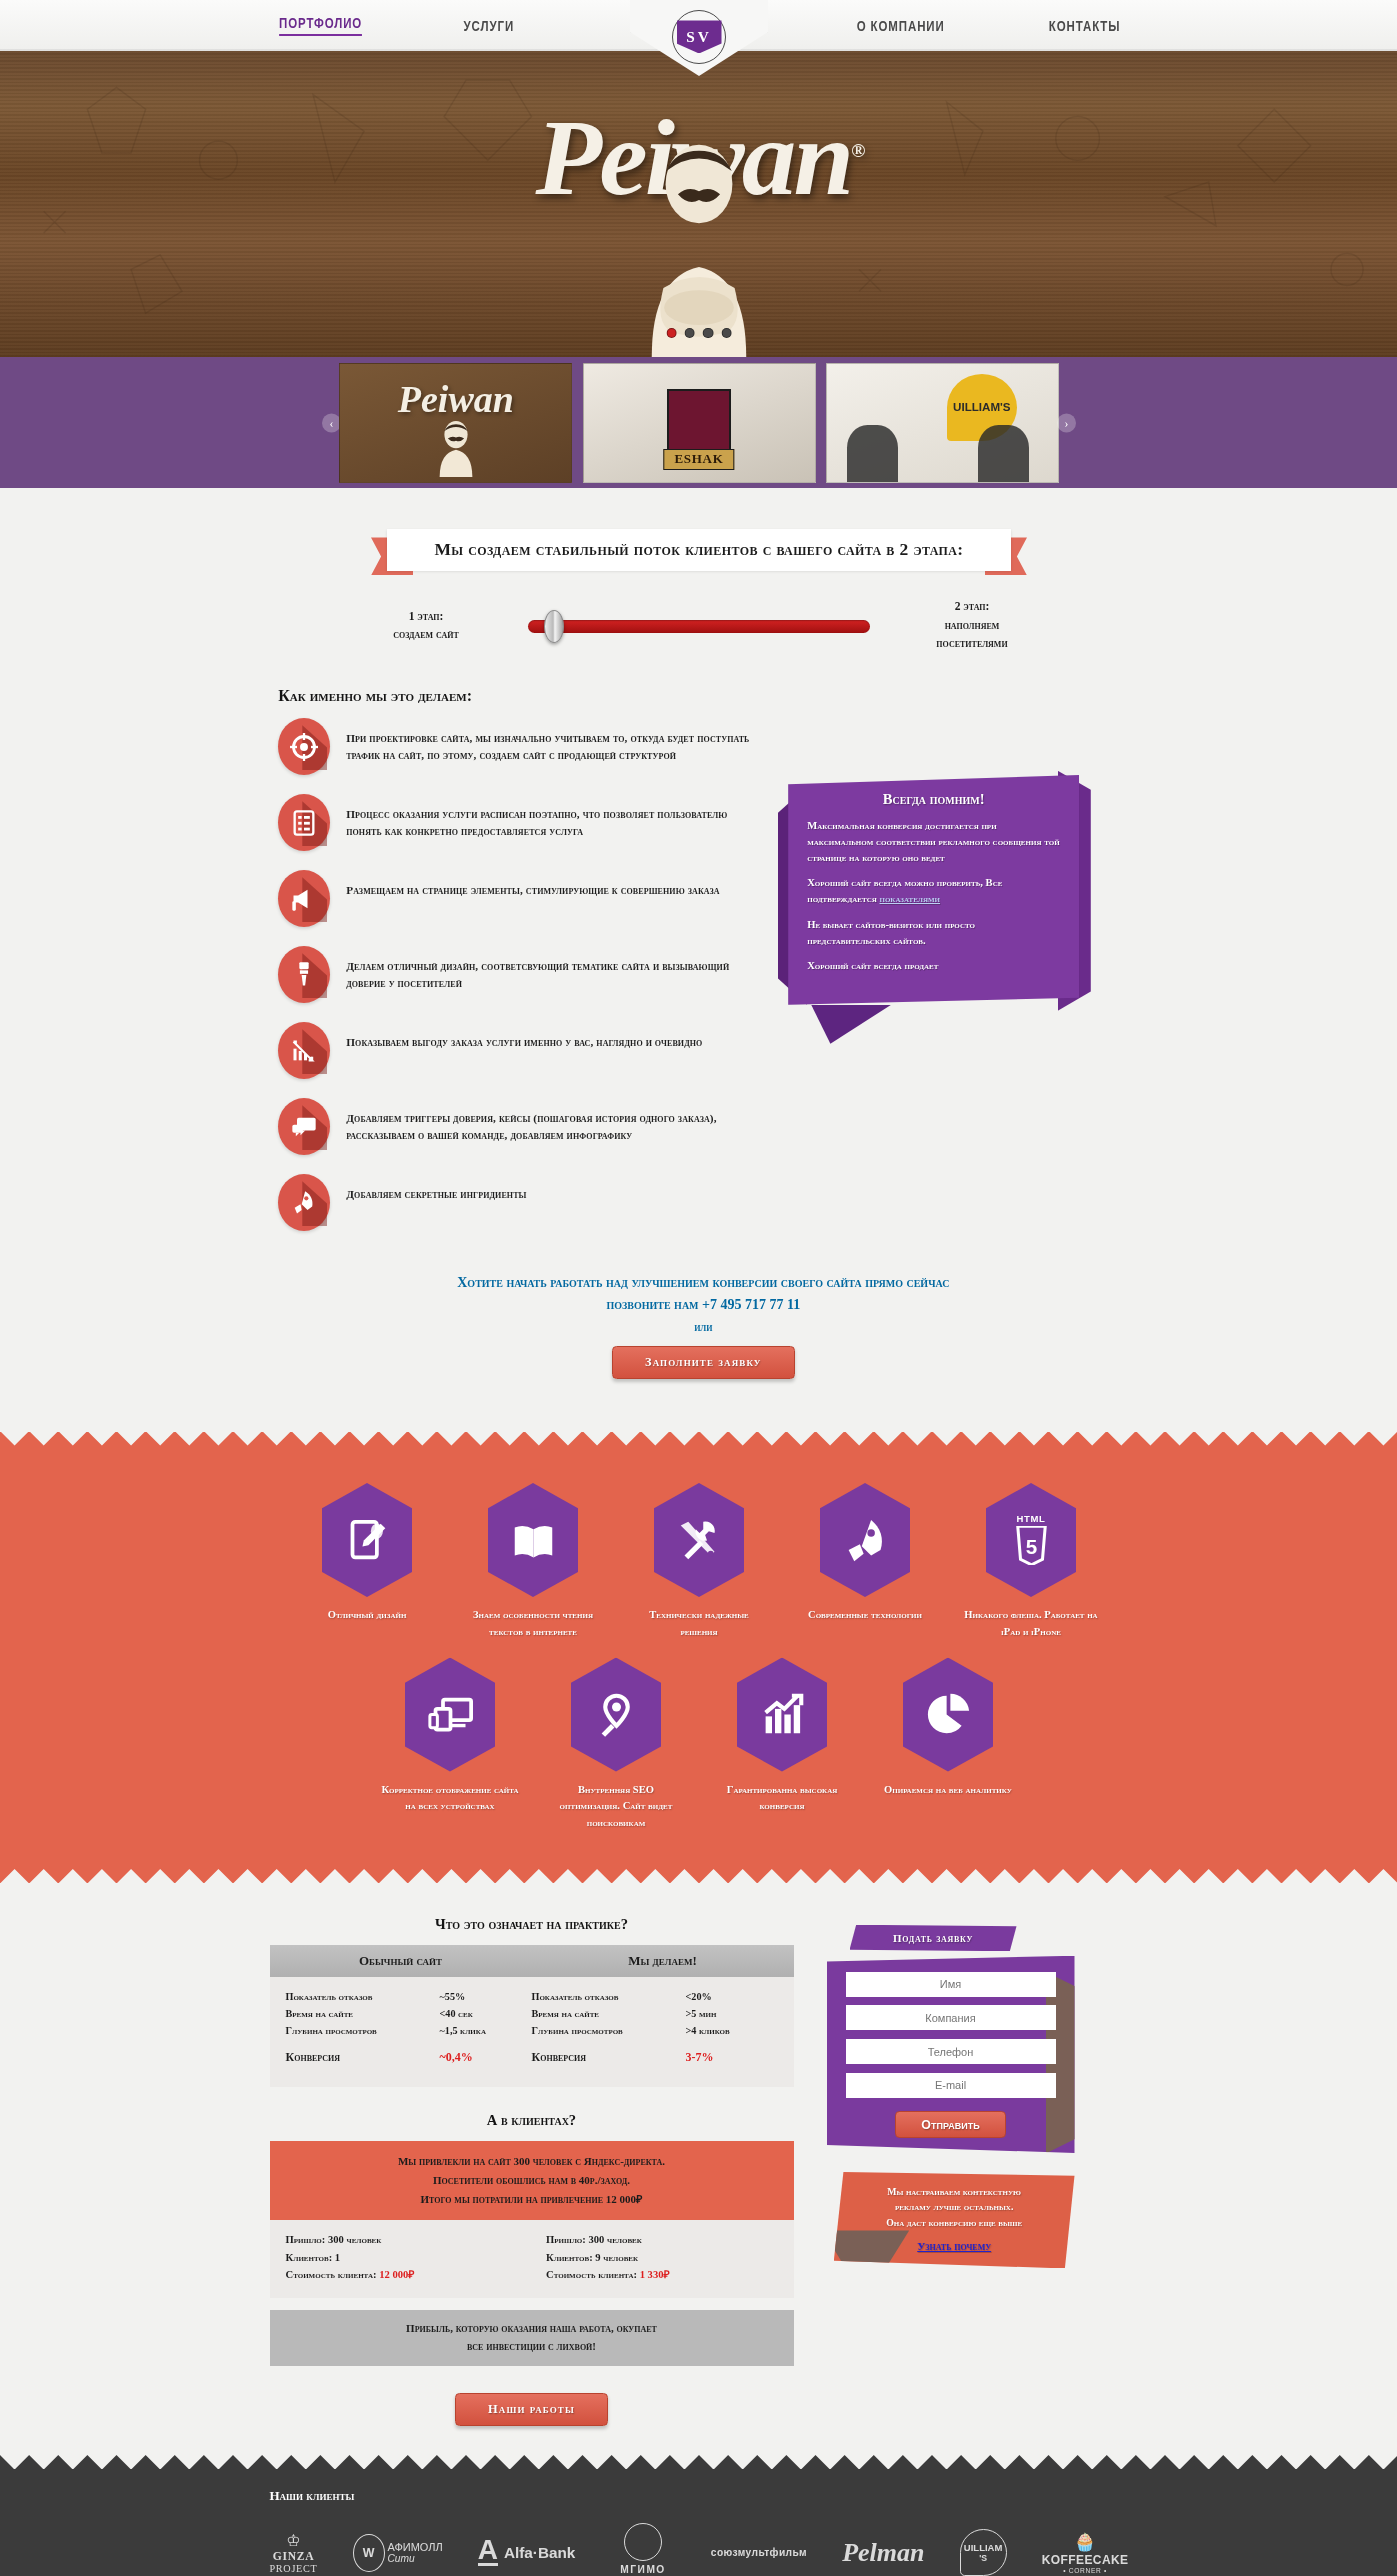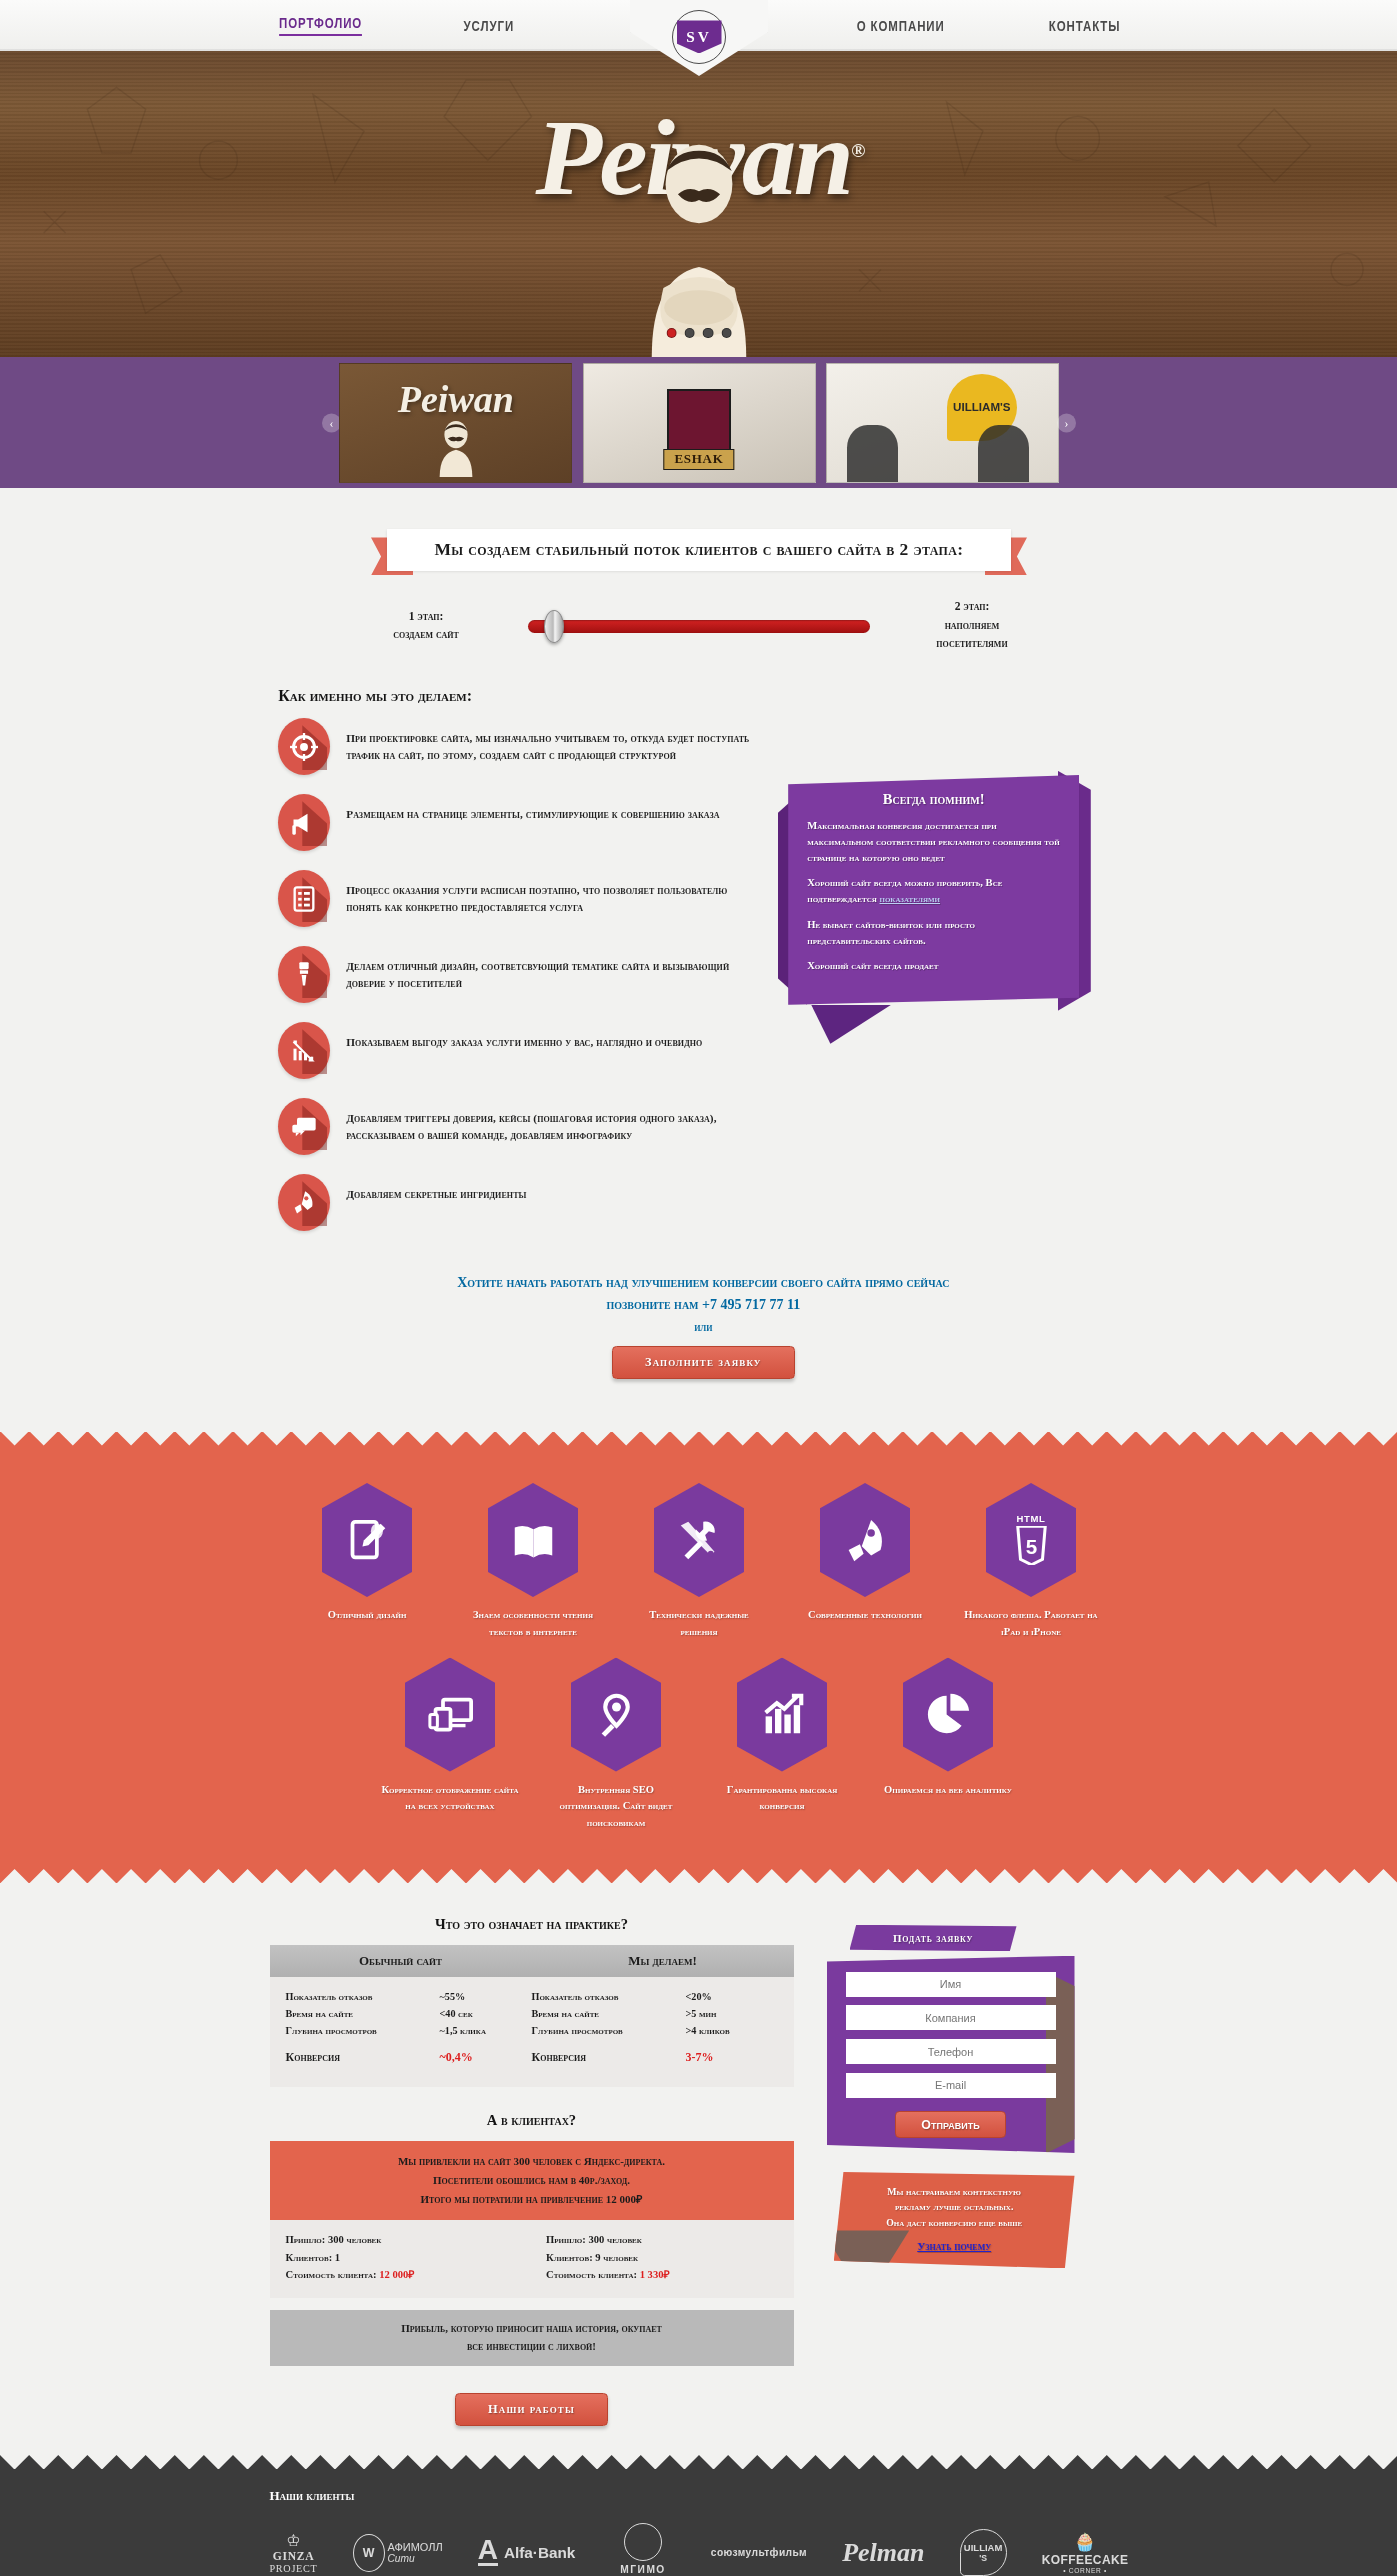--- a/index.html
+++ b/index.html
@@ -335,40 +335,40 @@
                   <rect x="0" y="11" width="6" height="2"></rect>
                   <rect x="18" y="11" width="6" height="2"></rect>
                 </svg>
             </div>
             <div class="feat-txt">При проектировке сайта, мы изначально учитываем то, откуда будет поступать трафик на сайт, по этому, создаем сайт с продающей структурой</div>
           </div>
 
           <div class="feat">
             <div class="feat-ico">
               <svg viewBox="0 0 24 24">
-                  <path d="M3 9v6h4l8 5V4L7 9H3z"></path>
-                  <rect x="2" y="14" width="3" height="8" rx="1"></rect>
-                </svg>
-            </div>
-            <div class="feat-txt">Размещаем на странице элементы, стимулирующие к совершению заказа</div>
-          </div>
-
-          <div class="feat">
-            <div class="feat-ico">
-              <svg viewBox="0 0 24 24">
                   <rect x="4" y="2" width="16" height="20" rx="2" fill="none" stroke="#fff" stroke-width="2"></rect>
                   <rect x="7" y="6" width="3" height="2.4"></rect>
                   <rect x="12" y="6" width="5" height="2.4"></rect>
                   <rect x="7" y="11" width="3" height="2.4"></rect>
                   <rect x="12" y="11" width="5" height="2.4"></rect>
                   <rect x="7" y="16" width="3" height="2.4"></rect>
                   <rect x="12" y="16" width="5" height="2.4"></rect>
                 </svg>
             </div>
             <div class="feat-txt">Процесс оказания услуги расписан поэтапно, что позволяет пользователю понять как конкретно предоставляется услуга</div>
+          </div>
+
+          <div class="feat">
+            <div class="feat-ico">
+              <svg viewBox="0 0 24 24">
+                  <path d="M3 9v6h4l8 5V4L7 9H3z"></path>
+                  <rect x="2" y="14" width="3" height="8" rx="1"></rect>
+                </svg>
+            </div>
+            <div class="feat-txt">Размещаем на странице элементы, стимулирующие к совершению заказа</div>
           </div>
 
           <div class="feat">
             <div class="feat-ico">
               <svg viewBox="0 0 24 24">
                   <rect x="8" y="1" width="8" height="6" rx="1"></rect>
                   <rect x="8.5" y="8" width="7" height="3"></rect>
                   <path d="M10 12h4l-1 9h-2z"></path>
                 </svg>
             </div>
@@ -617,21 +617,21 @@
               <div>Клиентов: 1</div>
               <div><span>Стоимость клиента: </span><span class="money">12 000₽</span></div>
             </div>
             <div class="c r">
               <div>Пришло: 300 человек</div>
               <div>Клиентов: 9 человек</div>
               <div><span>Стоимость клиента: </span><span class="money">1 330₽</span></div>
             </div>
           </div>
           <div class="cl-bot">
-            <div>Прибыль, которую приносит наша история, окупает</div>
+            <div>Прибыль, которую оказания наша работа, окупает</div>
             <div>все инвестиции с лихвой!</div>
           </div>
         </div>
 
         <div class="works">
           <div class="btn-red">Наши работы</div>
         </div>
       </div>
 
       <div class="pr-right">

